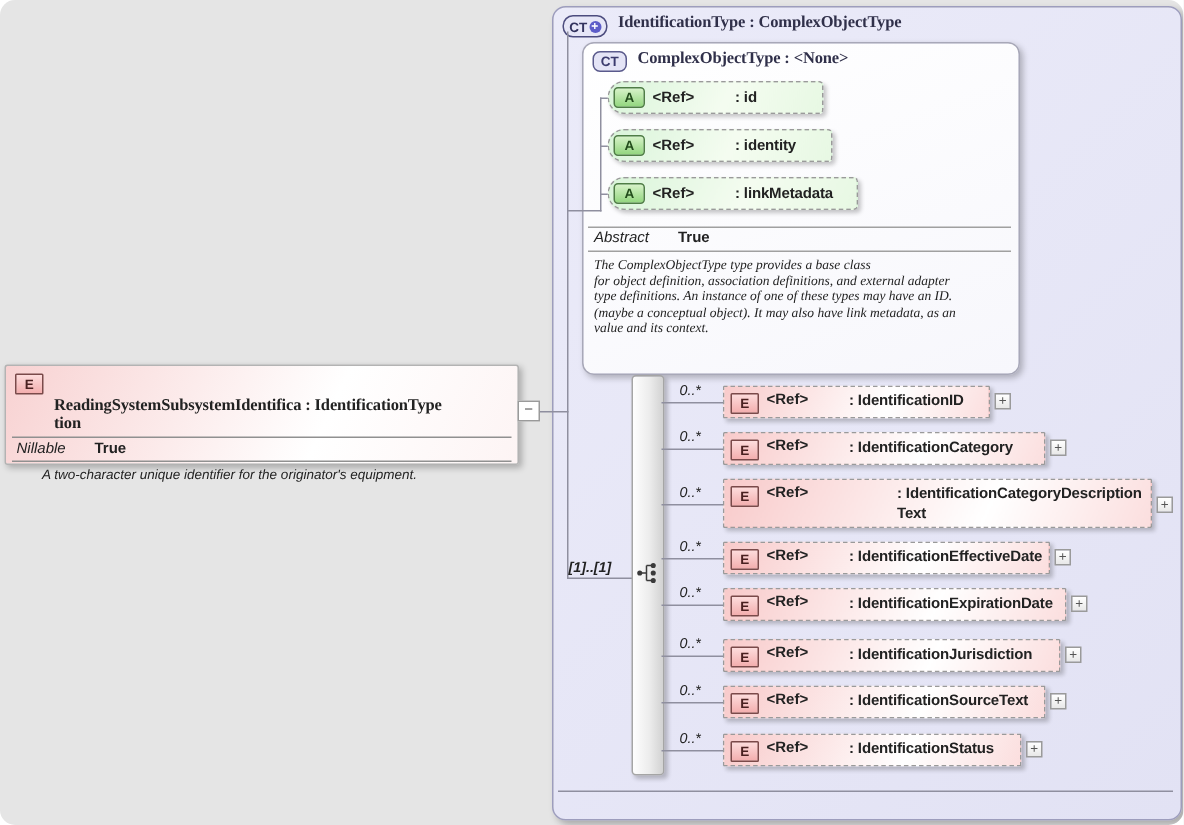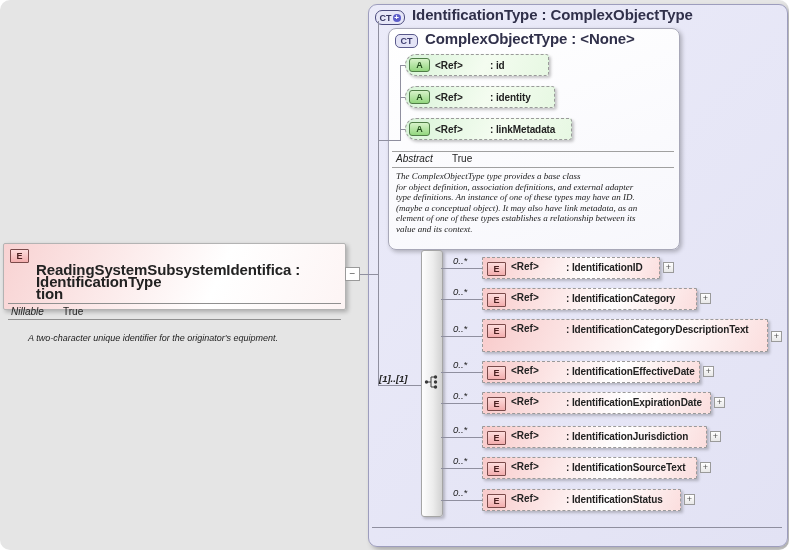--- a/index.html
+++ b/index.html
@@ -25,27 +25,27 @@
     border:1px solid #a8a8b8;border-radius:8px;
     box-shadow:2px 2px 4px rgba(0,0,0,.25);
   }
   .left-elem-box{
     position:absolute;left:3px;top:243px;width:341px;height:65px;
     background:linear-gradient(115deg,#f8d2d2 0%,#ffffff 62%,#fdf4f4 100%);
     border:1px solid #b3b3b3;border-radius:2px;
     box-shadow:2px 2px 4px rgba(0,0,0,.25);
   }
   .box-header{display:flex;align-items:flex-start;gap:7px;padding:4px 6px 2px 6px;}
-  .box-title{font-weight:bold;font-size:15px;letter-spacing:-.1px;line-height:12px;color:#30304a;}
+  .box-title{font-weight:bold;font-size:11px;letter-spacing:-.1px;line-height:12px;color:#30304a;font-family:Liberation Serif, serif;}
   .left-elem-box .box-title{color:#222;margin-top:16px;}
   .divider{border:0;border-top:1px solid #909090;margin:1px 4px 0 4px;}
   .prop-row{display:flex;padding:2px 7px 1px 7px;font-size:10px;}
   .prop-label{font-style:italic;width:52px;color:#222;}
-  .prop-value{font-weight:normal;color:#222;}
-  .annotation{font-style:italic;font-size:9px;color:#222;padding:3px 24px;line-height:10.5px;margin-top:10px;}
+  .prop-value{font-weight:bold;color:#222;}
+  .annotation{font-style:italic;font-size:9px;color:#222;padding:3px 24px;line-height:10.5px;}
 
   
   .e-icon{
     display:inline-block;flex:none;width:17px;height:12px;margin-top:1px;
     background:linear-gradient(#fddcdc,#f3aeae);
     border:1px solid #7a4a4a;border-radius:1px;
     font-size:9px;font-weight:bold;line-height:12px;text-align:center;color:#4a2020;
   }
   .a-icon{
     display:inline-block;flex:none;width:19px;height:12px;
@@ -172,21 +172,20 @@
   <div style="position:absolute;left:396px;top:153px;display:flex;font-size:10px;">
     <span class="prop-label" style="width:56px;">Abstract</span>
     <span class="prop-value">True</span>
   </div>
   <div class="hline" style="left:392px;top:167px;width:282px;background:#a0a0a0;"></div>
   <div style="position:absolute;left:396px;top:171px;width:276px;font-style:italic;font-size:9px;line-height:10.5px;color:#222;font-family:Liberation Serif, serif;">
     <div>The ComplexObjectType type provides a base class</div>
     <div>for object definition, association definitions, and external adapter</div>
     <div>type definitions. An instance of one of these types may have an ID.</div>
     <div>(maybe a conceptual object). It may also have link metadata, as an</div>
-    <div>element of one of these types establishes a relationship between its</div>
     <div>value and its context.</div>
   </div>
 
   <div class="seq-bar"></div>
   <div class="seq-icon">
     <svg width="16" height="16" viewBox="0 0 16 16">
       <line x1="2" y1="8" x2="7" y2="8" stroke="#3a3a3a" stroke-width="1"></line>
       <line x1="7" y1="3" x2="7" y2="13" stroke="#3a3a3a" stroke-width="1"></line>
       <line x1="7" y1="3" x2="11" y2="3" stroke="#3a3a3a" stroke-width="1"></line>
       <line x1="7" y1="13" x2="11" y2="13" stroke="#3a3a3a" stroke-width="1"></line>
@@ -214,21 +213,21 @@
     <span class="ref-label">&lt;Ref&gt;</span>
     <span class="name-label">: IdentificationCategory</span>
   </div>
   <div class="toggle-btn" style="left:700px;top:293px;">+</div>
 
   <div class="hline" style="left:441px;top:336px;width:41px;"></div>
   <div class="occurs-label" style="left:453px;top:323px;">0..*</div>
   <div class="elem-shape" style="left:482px;top:319px;width:286px;height:33px;">
     <span class="e-icon">E</span>
     <span class="ref-label">&lt;Ref&gt;</span>
-    <span class="name-label" style="width:200px;">: IdentificationCategoryDescriptionText</span>
+    <span class="name-label" style="width:200px;margin-left:32px;">: IdentificationCategoryDescriptionText</span>
   </div>
   <div class="toggle-btn" style="left:771px;top:331px;">+</div>
 
   <div class="hline" style="left:441px;top:372px;width:41px;"></div>
   <div class="occurs-label" style="left:453px;top:359px;">0..*</div>
   <div class="elem-shape" style="left:482px;top:361px;width:218px;height:22px;">
     <span class="e-icon">E</span>
     <span class="ref-label">&lt;Ref&gt;</span>
     <span class="name-label">: IdentificationEffectiveDate</span>
   </div>

